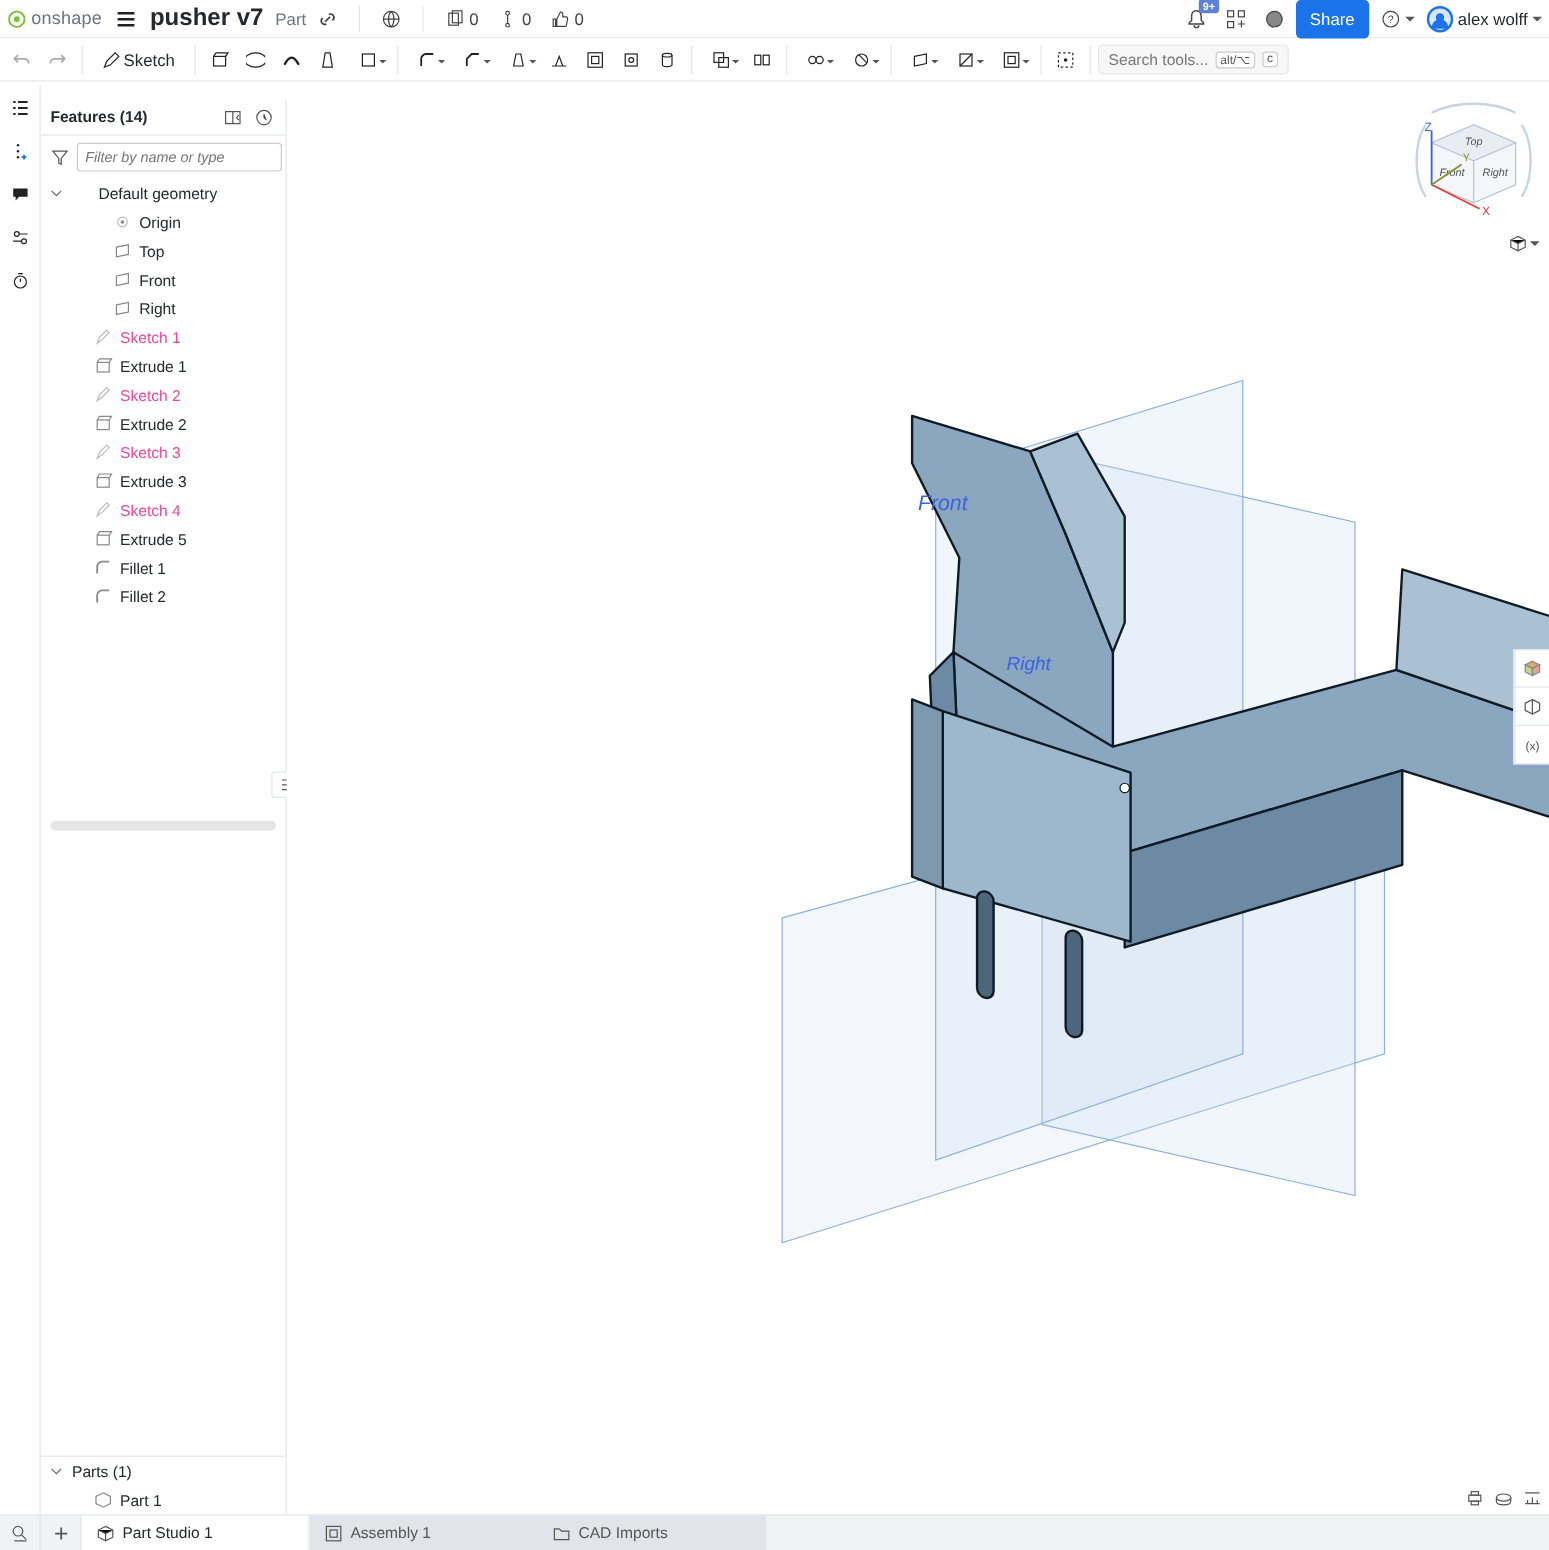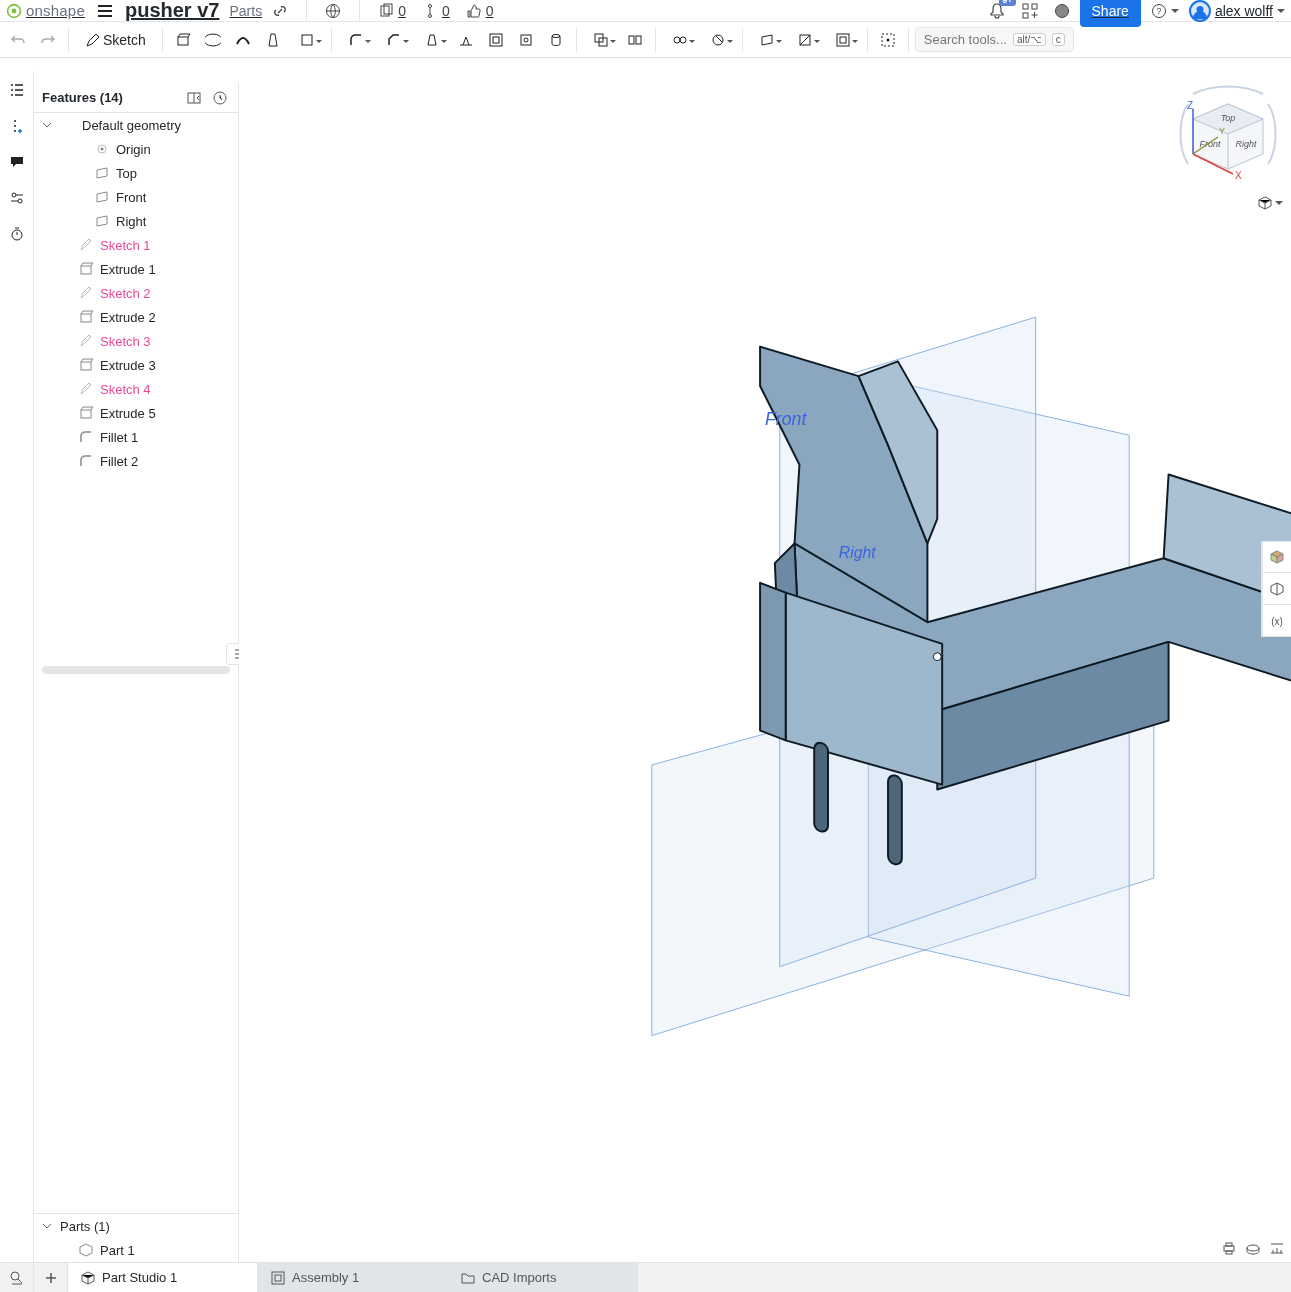--- a/index.html
+++ b/index.html
@@ -5,21 +5,21 @@
   :root {
     --bg:#fff; --border:#e1e4e8; --text:#24292e; --muted:#57606a;
     --blue:#1a6bd6; --share:#1a73e8; --panel:#fafafa;
     --hover:#f2f4f6; --badge:#5c81d6; --tab-active:#fff; --tab-inactive:#e1e4e8;
   }
   * { box-sizing:border-box; }
   html,body { margin:0; height:100%; font-family:"Helvetica Neue",Arial,sans-serif; font-size:13px; color:var(--text); background:var(--bg); overflow:hidden;}
   svg { display:block; }
 
   
-  .titlebar { height:22px; display:flex; align-items:center; padding:0 6px; border-bottom:1px solid var(--border); gap:4px;text-decoration:underline;}
+  .titlebar { height:32px; display:flex; align-items:center; padding:0 6px; border-bottom:1px solid var(--border); gap:4px;}
   .logo { display:flex; align-items:center; gap:4px; margin-right:4px;}
   .logo-text { color:#6b7280; font-size:15px; letter-spacing:.2px;}
   .ham { cursor:pointer; padding:4px;}
   .doc-title { font-size:20px; font-weight:600; margin-left:4px;}
   .branch { color:#6b7280; font-size:14px; margin-left:6px;}
   .titlebar .sep { width:1px; height:22px; background:var(--border); margin:0 8px;}
   .tb-item { display:flex; align-items:center; gap:4px; padding:4px 6px; color:#444; border-radius:4px; cursor:pointer;}
   .tb-count { font-size:14px;}
   .titlebar .spacer { flex:1;}
   .notif { position:relative; }
@@ -102,21 +102,21 @@
         <circle cx="10" cy="10" r="3" fill="#7fbf3f"></circle>
       </svg>
     <span class="logo-text">onshape</span>
   </div>
   <div class="ham">
     <svg class="i" viewBox="0 0 16 16">
         <path d="M1 3h14M1 8h14M1 13h14" stroke="#222" stroke-width="2"></path>
       </svg>
   </div>
   <span class="doc-title">pusher v7</span>
-  <span class="branch">Parts</span>
+  <span class="branch">Part</span>
   <div class="tb-item">
     <svg class="i" viewBox="0 0 16 16">
         <path d="M6 10l4-4M7 12a3 3 0 01-4-4l1-1M9 4a3 3 0 014 4l-1 1" stroke="#444" stroke-width="1.4" fill="none"></path>
       </svg>
   </div>
   <div class="sep"></div>
   <div class="tb-item">
     <svg class="i" viewBox="0 0 16 16">
         <circle cx="8" cy="8" r="6.5" fill="none" stroke="#444"></circle>
         <path d="M1.5 8h13M8 1.5c3 3 3 10 0 13M8 1.5c-3 3-3 10 0 13" fill="none" stroke="#444"></path>
@@ -368,20 +368,28 @@
             <path d="M8 3v10" stroke="#555"></path>
             <path d="M11 8l2-2M11 8l2 2" stroke="#555"></path>
           </svg>
         </span>
       <span class="hicon">
           <svg class="i" viewBox="0 0 16 16">
             <circle cx="8" cy="8" r="6" fill="none" stroke="#555"></circle>
             <path d="M8 5v3l2 2" stroke="#555"></path>
           </svg>
         </span>
+    </div>
+    <div class="filter-row">
+      <span class="funnel">
+          <svg class="i" viewBox="0 0 16 16">
+            <path d="M2 3h12l-5 6v5l-2-1V9z" fill="none" stroke="#555"></path>
+          </svg>
+        </span>
+      <input type="text" placeholder="Filter by name or type" style="">
     </div>
     <div class="tree" id="feature-tree">
         <div class="tree-item  ">
           <span class="tw">
             <svg width="10" height="10" viewBox="0 0 10 10">
               <path d="M1 3l4 4 4-4" fill="none" stroke="#666"></path>
             </svg>
           </span>
           <span class="ticon "></span>
           <span>Default geometry</span>

